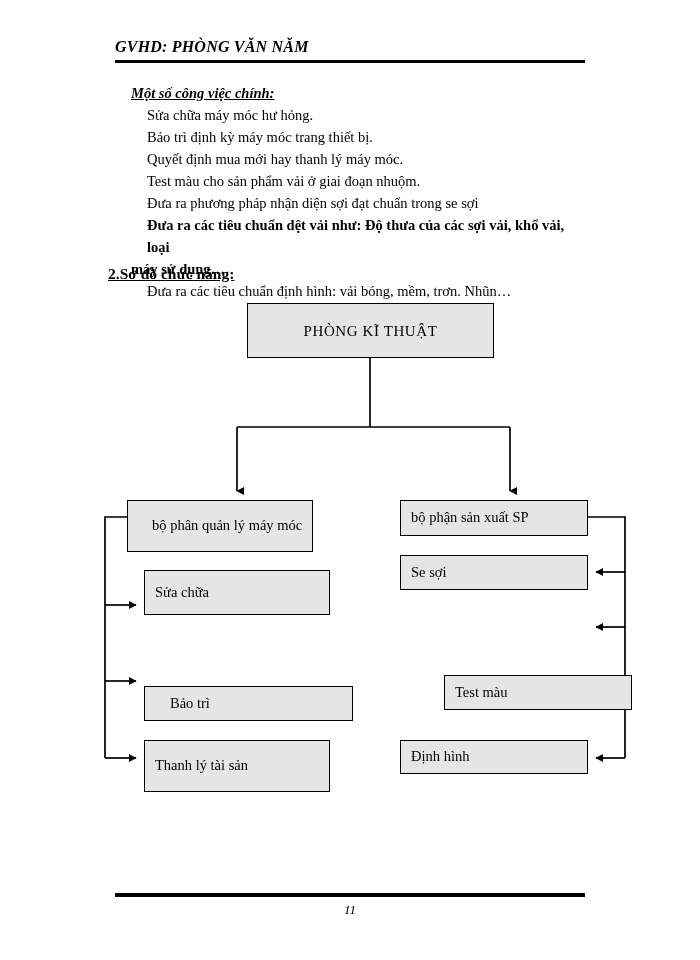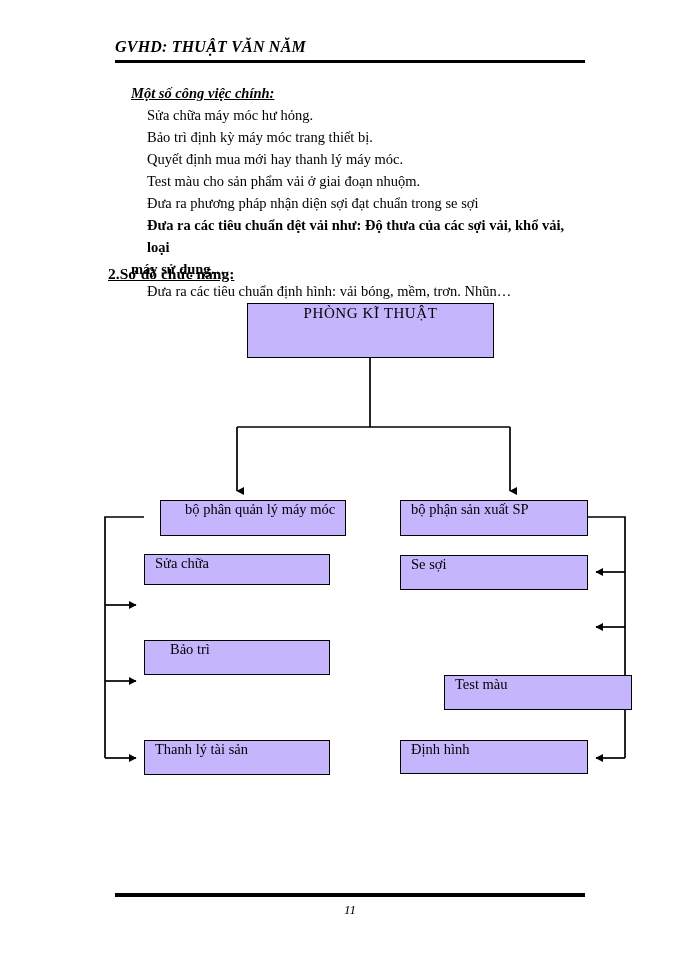--- a/index.html
+++ b/index.html
@@ -99,24 +99,24 @@
     top: 0;
     width: 700px;
     height: 960px;
     pointer-events: none;
   }
   .diagram svg { display: block; }
 
   .node {
     position: absolute;
     border: 1.6px solid #000000;
-    background: #c4b5fd;
+    background: #e5e5e5;
     box-sizing: border-box;
     display: flex;
-    align-items: flex-start;
+    align-items: center;
     font-size: 14.5px;
     line-height: 1.2;
     white-space: nowrap;
   }
   .node.center { justify-content: center; font-size: 15px; letter-spacing: 0.6px; }
   .node.left  { justify-content: flex-start; padding-left: 10px; }
 
   
   .footer-rule {
     position: absolute;
@@ -135,21 +135,21 @@
     font-size: 13px;
     font-style: italic;
   }
 </style>
 </head>
 <body>
 
 <div class="page">
 
   <div class="header">
-    <div class="header-title">GVHD: THUẬT VĂN NĂM</div>
+    <div class="header-title">GVHD: PHÒNG VĂN NĂM</div>
   </div>
   <div class="header-rule"></div>
 
   <div class="body-block">
     <div class="subhead">Một số công việc chính:</div>
     <div class="body-line">Sửa chữa máy móc hư hỏng.</div>
     <div class="body-line">Bảo trì định kỳ máy móc trang thiết bị.</div>
     <div class="body-line">Quyết định mua mới hay thanh lý máy móc.</div>
     <div class="body-line">Test màu cho sản phẩm vải  ở giai đoạn nhuộm.</div>
     <div class="body-line">Đưa ra phương pháp nhận diện sợi đạt chuẩn trong se sợi</div>
@@ -194,35 +194,35 @@
         <path d="M625,692 L596,692" marker-end="url(#arrow-left)"></path>
         <path d="M625,758 L596,758" marker-end="url(#arrow-left)"></path>
       </g>
     </svg>
   </div>
 
   <div class="node center" style="left:247px; top:303px; width:247px; height:55px;">
     <span>PHÒNG KĨ THUẬT</span>
   </div>
 
-  <div class="node left" style="left:160px; top:500px; width:186px; height:36px;padding-left:24px;">
+  <div class="node left" style="left:127px; top:500px; width:186px; height:52px;padding-left:24px;">
     <span>bộ phân quản lý máy móc</span>
   </div>
 
   <div class="node left" style="left:400px; top:500px; width:188px; height:36px;">
     <span>bộ phận sản xuất SP</span>
   </div>
 
-  <div class="node left" style="left:144px; top:554px; width:186px; height:31px;">
+  <div class="node left" style="left:144px; top:570px; width:186px; height:45px;">
     <span>Sửa chữa</span>
   </div>
-  <div class="node left" style="left:144px; top:640px; width:186px; height:35px;padding-left:25px;">
+  <div class="node left" style="left:144px; top:686px; width:209px; height:35px;padding-left:25px;">
     <span>Bảo trì</span>
   </div>
-  <div class="node left" style="left:144px; top:740px; width:186px; height:35px;">
+  <div class="node left" style="left:144px; top:740px; width:186px; height:52px;">
     <span>Thanh lý tài sản</span>
   </div>
 
   <div class="node left" style="left:400px; top:555px; width:188px; height:35px;">
     <span>Se sợi</span>
   </div>
   <div class="node left" style="left:400px; top:675px; width:188px; height:35px;margin-left:44px;">
     <span>Test màu</span>
   </div>
   <div class="node left" style="left:400px; top:740px; width:188px; height:34px;">

